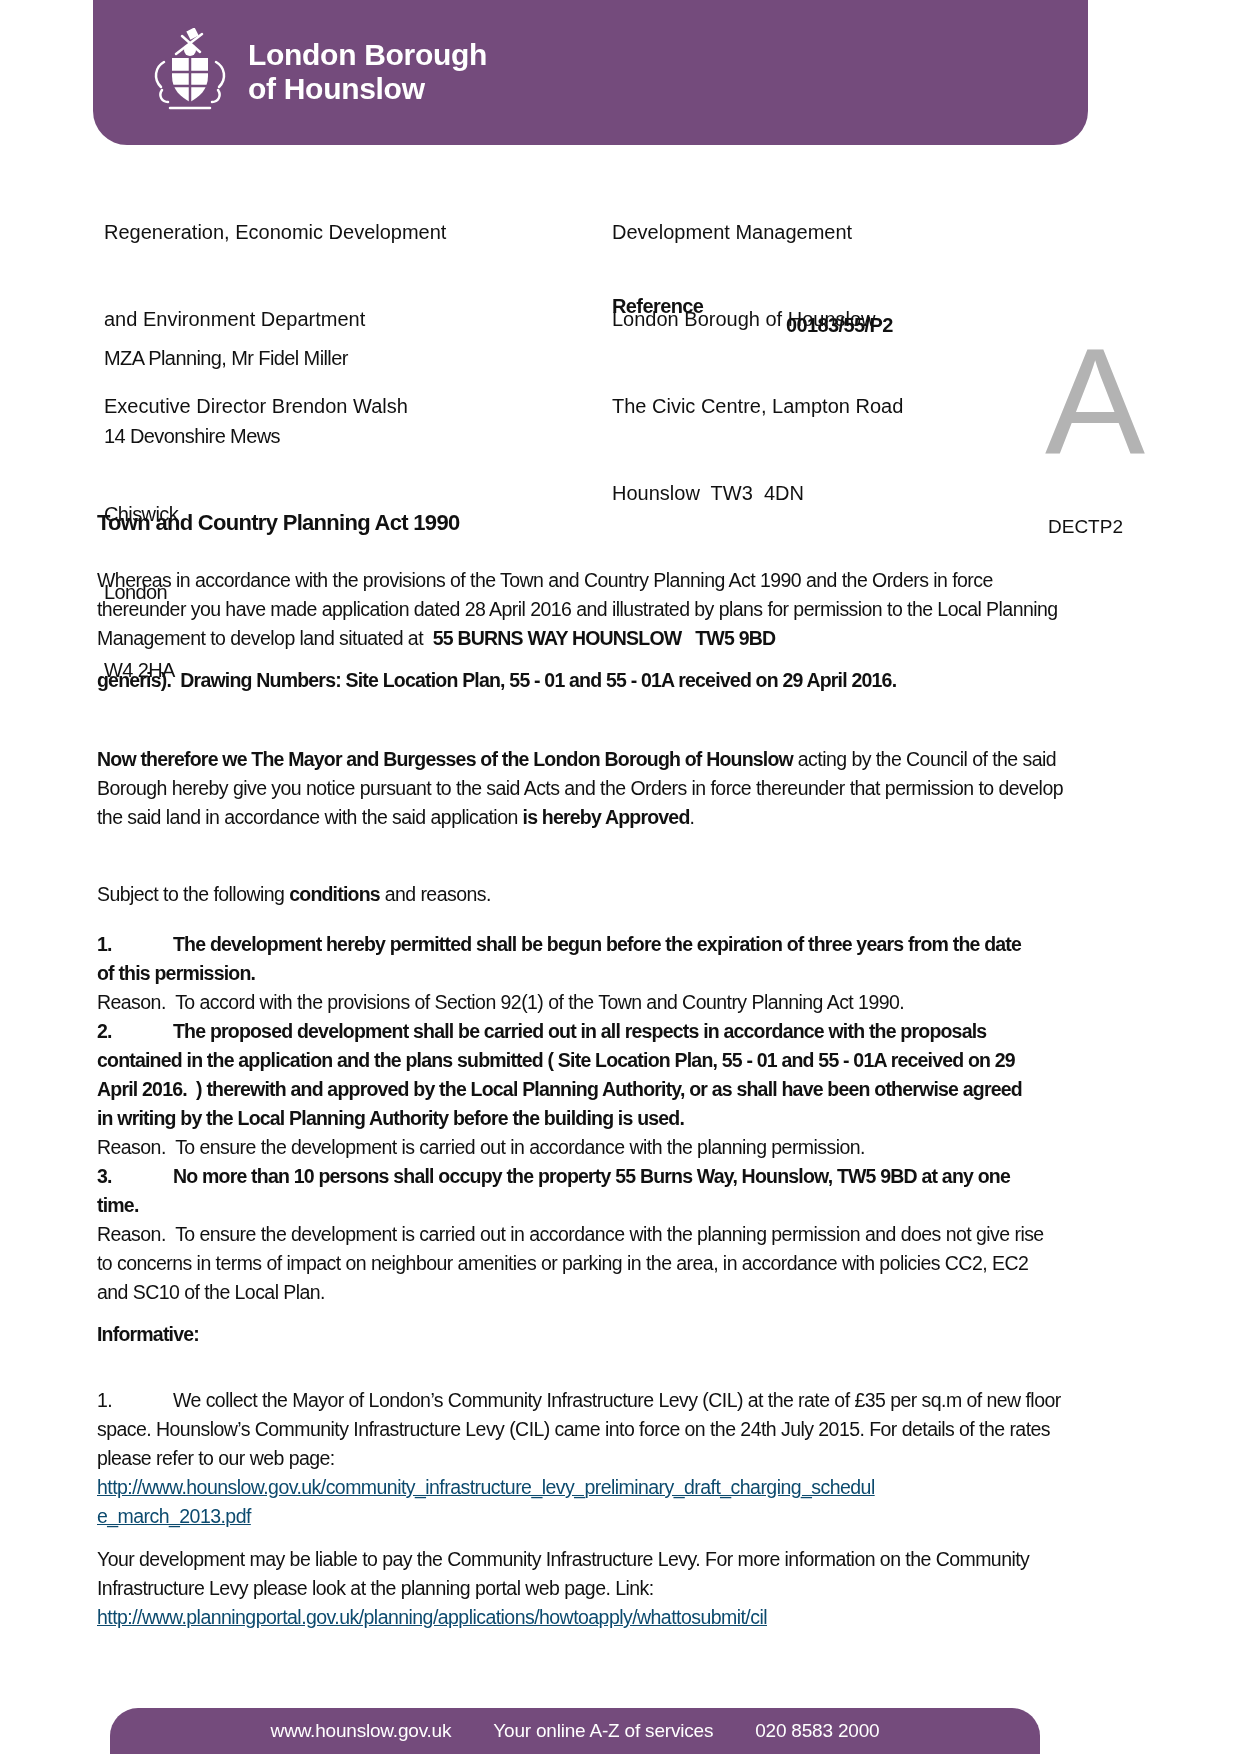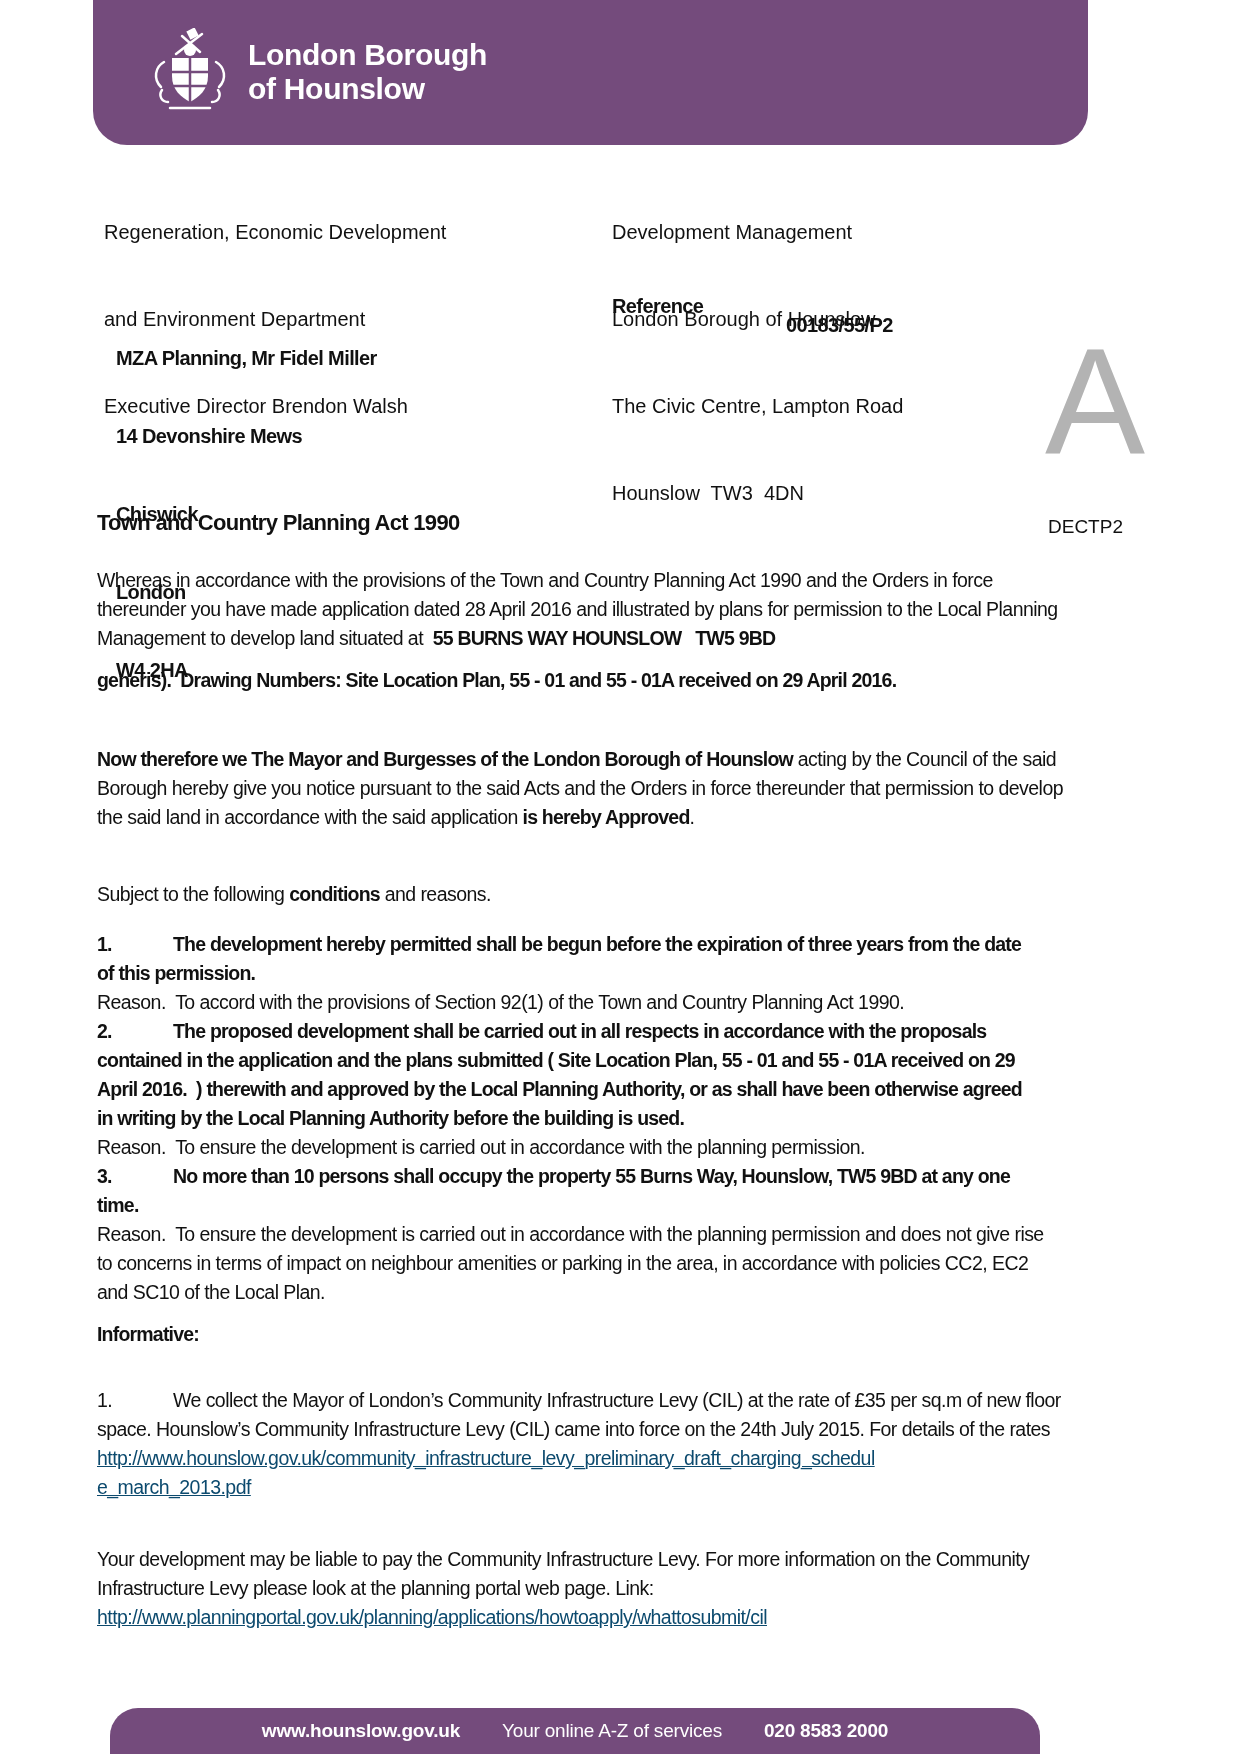--- a/index.html
+++ b/index.html
@@ -16,43 +16,43 @@
   .logo { position:absolute; left:55px; top:28px; display:flex; align-items:center; }
   .crest { width:84px; height:88px; }
   .brand {
     margin-left:16px; color:#fff; font-weight:bold;
     font-size:30px; line-height:34px; letter-spacing:-0.3px; white-space:pre;
   }
   
   .addr { position:absolute; font-size:20px; line-height:29px; white-space:pre; }
   .sender-dept   { left:104px; top:160px; }
   .sender-office { left:612px; top:160px; }
-  .recipient { position:absolute; left:116px; top:293px; font-size:20px; line-height:26px;
-               font-weight:bold; letter-spacing:-0.6px; white-space:pre; }
+  .recipient { position:absolute; left:104px; top:293px; font-size:20px; line-height:26px;
+               font-weight:normal; letter-spacing:-0.6px; white-space:pre; }
   .ref-label { position:absolute; left:612px; top:295px; font-size:20px; font-weight:bold; letter-spacing:-0.6px; }
   .ref-value { position:absolute; left:786px; top:295px; font-size:20px; font-weight:bold; letter-spacing:-0.6px;margin-top:19px; }
   .watermark { position:absolute; left:1040px; top:326px; width:110px; text-align:center;
                font-size:150px; line-height:150px; color:#b3b3b3; }
   .form-code { position:absolute; left:1048px; top:484px; width:70px; text-align:center; font-size:19px;margin-top:32px; }
   .doc-title { position:absolute; left:97px; top:510px; font-size:22px; font-weight:bold;
                letter-spacing:-0.7px; white-space:pre; }
   
   .body-block { position:absolute; left:97px; }
   .tl { white-space:pre; font-size:19.5px; line-height:29px; letter-spacing:-0.55px; }
   .b  { font-weight:bold; letter-spacing:-0.8px; }
   .num { display:inline-block; width:76px; }
   .link { color:#0c4a6e; text-decoration:underline; cursor:pointer; }
   
   .footer-bar {
     position:absolute; left:110px; top:1708px; width:930px; height:46px;
     background:#744b7c; border-radius:28px 28px 0 0;
     display:flex; align-items:center; justify-content:center; gap:42px;
     color:#fff; font-size:19px; letter-spacing:-0.2px;
   }
-  .footer-bar .strong { font-weight:bold; }
+  .footer-bar .strong { font-weight:normal; }
 </style>
 </head>
 <body>
 
 <div class="page">
 
   <div class="header-bar">
     <div class="logo">
       <svg class="crest" viewBox="0 0 84 88">
         <g stroke="#ffffff" stroke-width="2.5" fill="none" stroke-linecap="round">
@@ -147,20 +147,21 @@
     <div class="tl">to concerns in terms of impact on neighbour amenities or parking in the area, in accordance with policies CC2, EC2</div>
     <div class="tl">and SC10 of the Local Plan.</div>
   </div>
 
   <div class="body-block" style="top:1320px">
     <div class="tl b">Informative:</div>
   </div>
   <div class="body-block" style="top:1386px">
     <div class="tl"><span class="num">1.</span><span>We collect the Mayor of London’s Community Infrastructure Levy (CIL) at the rate of £35 per sq.m of new floor</span></div>
     <div class="tl">space. Hounslow’s Community Infrastructure Levy (CIL) came into force on the 24th July 2015. For details of the rates</div>
+    <div class="tl">please refer to our web page:</div>
     <a class="tl link" style="display:block">http://www.hounslow.gov.uk/community_infrastructure_levy_preliminary_draft_charging_schedul</a>
     <a class="tl link" style="display:block">e_march_2013.pdf</a>
   </div>
 
   <div class="body-block" style="top:1545px">
     <div class="tl">Your development may be liable to pay the Community Infrastructure Levy. For more information on the Community</div>
     <div class="tl">Infrastructure Levy please look at the planning portal web page. Link:</div>
     <a class="tl link" style="display:block">http://www.planningportal.gov.uk/planning/applications/howtoapply/whattosubmit/cil</a>
   </div>
 

